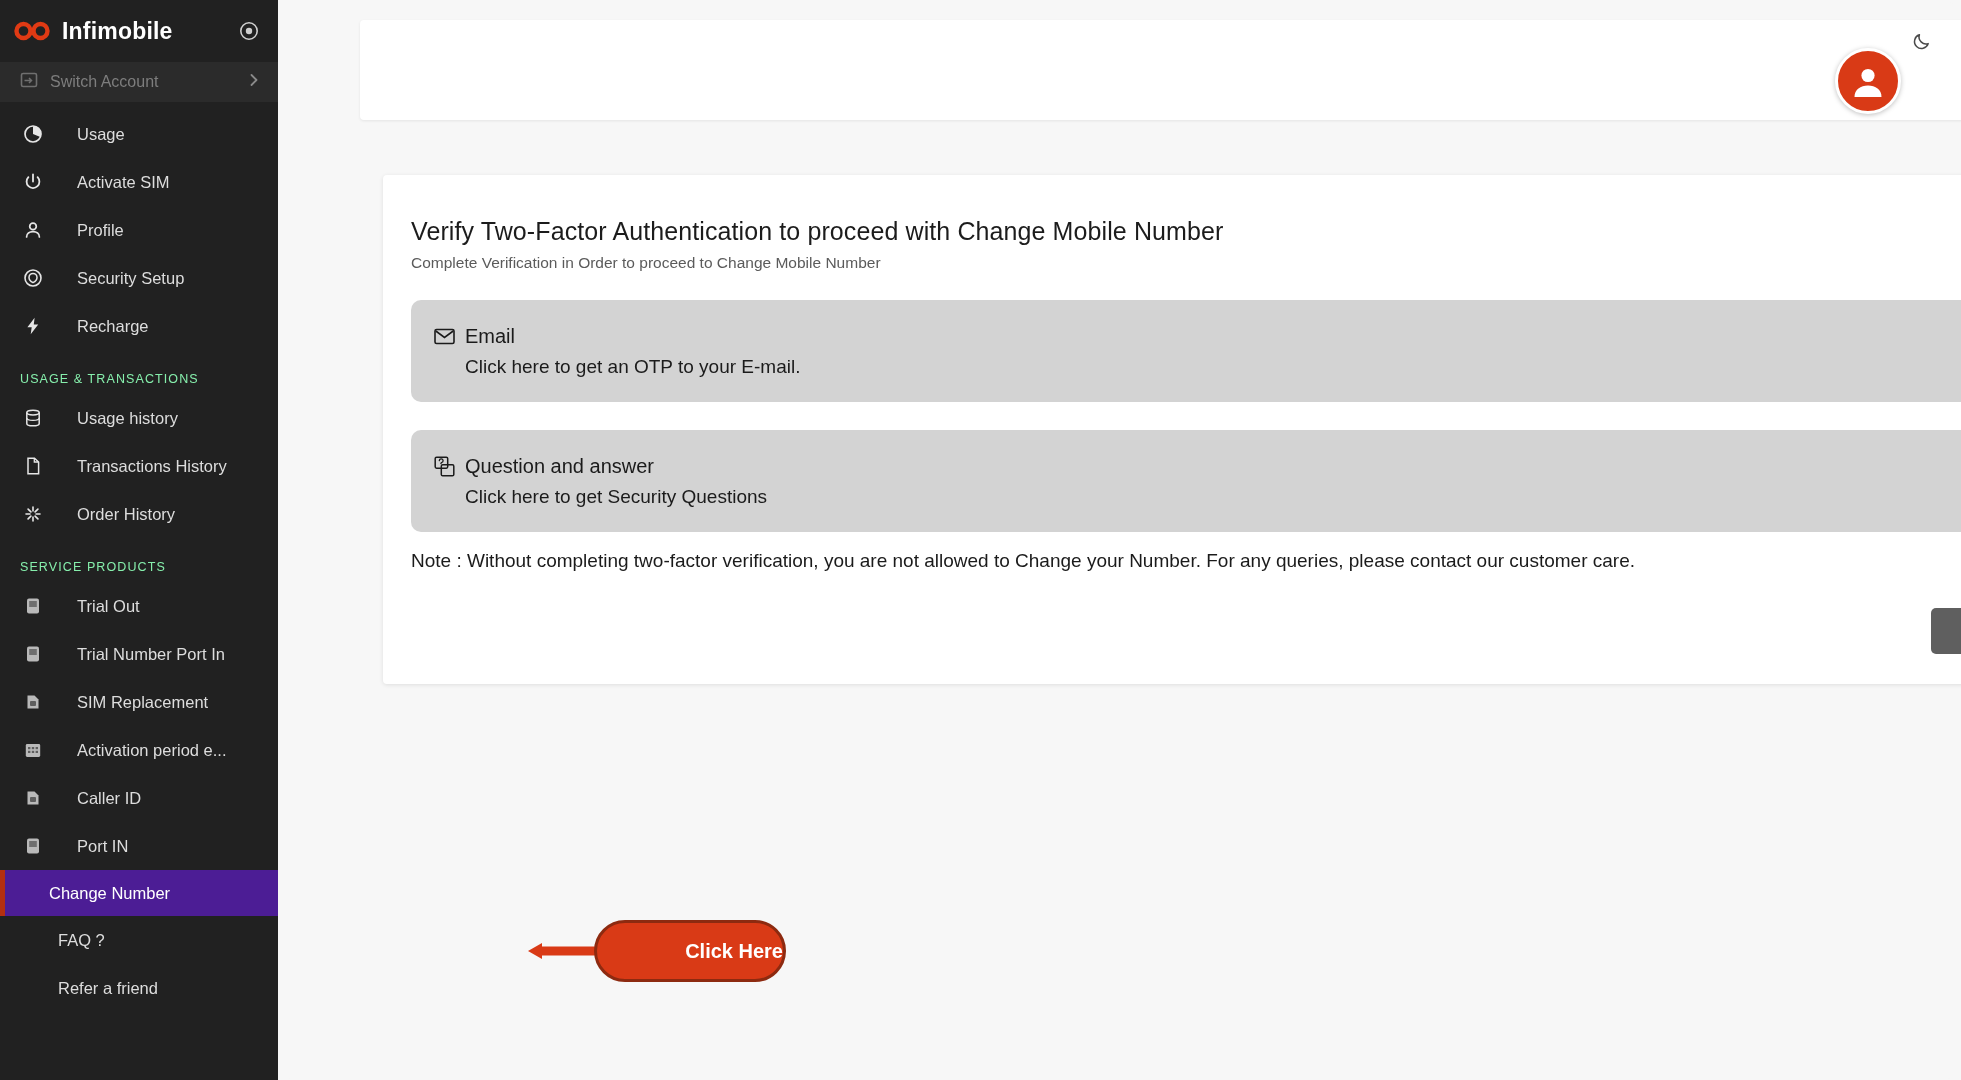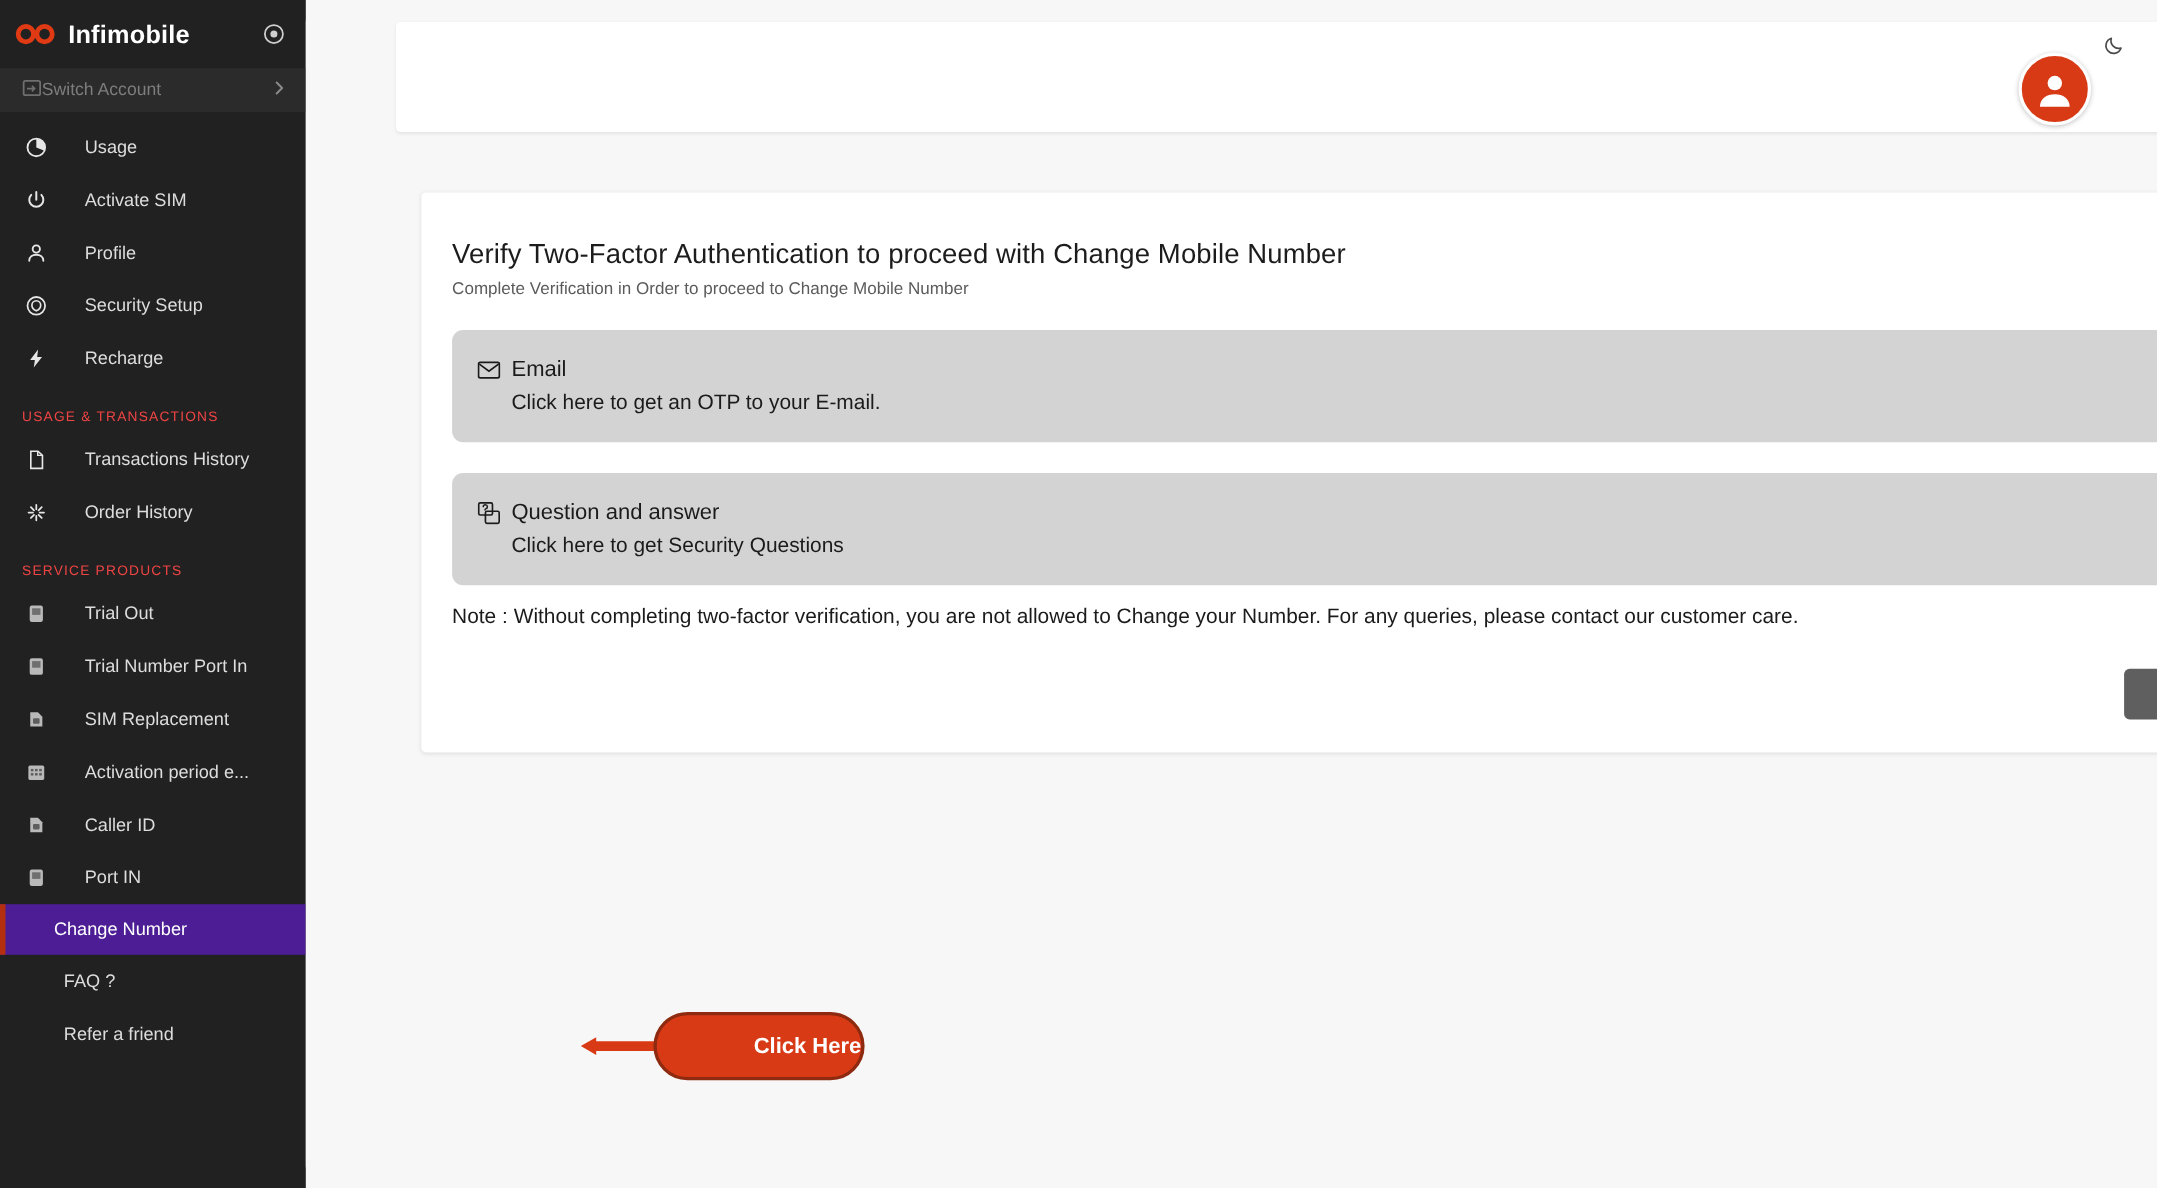--- a/index.html
+++ b/index.html
@@ -49,20 +49,21 @@
   }
   .brand-target {
     width: 22px; height: 22px;
     color: #cfcfcf;
     display: flex; align-items: center; justify-content: center;
   }
   .switch-account {
     height: 40px;
     display: flex;
     align-items: center;
+    gap: 12px;
     padding: 0 18px 0 20px;
     background: #2b2b2b;
     color: #7d7d7d;
     font-size: 16px;
   }
   .switch-account .sa-label { flex: 1; }
   .nav-list { padding-top: 8px; }
   .nav-item {
     height: 48px;
     display: flex;
@@ -75,21 +76,21 @@
   }
   .nav-item .ico {
     width: 22px; height: 22px;
     display: flex; align-items: center; justify-content: center;
     color: #e6e6e6;
     flex: 0 0 22px;
   }
   .nav-section {
     font-size: 12.5px;
     letter-spacing: 1.1px;
-    color: #ef4444;
+    color: #86efac;
     padding: 22px 20px 8px 20px;
     text-transform: uppercase;
   }
   .nav-item.active {
     background: #4c1d95;
     color: #ffffff;
     border-left: 5px solid #b42f10;
     padding-left: 44px;
     height: 46px;
   }
@@ -311,20 +312,30 @@
         <span class="ico">
           <svg width="20" height="20" viewBox="0 0 20 20">
               <path d="M11.6 1.8L4.4 11.2h4.3l-1 7 7.5-9.6h-4.4z" fill="#e6e6e6"></path>
             </svg>
         </span>
         <span>Recharge</span>
       </div>
 
       <div class="nav-section">USAGE &amp; TRANSACTIONS</div>
 
+      <div class="nav-item">
+        <span class="ico">
+          <svg width="20" height="20" viewBox="0 0 20 20">
+            <ellipse cx="10" cy="4.6" rx="6.2" ry="2.4" fill="none" stroke="#e6e6e6" stroke-width="1.5"></ellipse>
+            <path d="M3.8 4.6v10.8c0 1.3 2.8 2.4 6.2 2.4s6.2-1.1 6.2-2.4V4.6" fill="none" stroke="#e6e6e6" stroke-width="1.5"></path>
+            <path d="M3.8 10c0 1.3 2.8 2.4 6.2 2.4s6.2-1.1 6.2-2.4" fill="none" stroke="#e6e6e6" stroke-width="1.3"></path>
+          </svg>
+        </span>
+        <span>Usage history</span>
+      </div>
 
       <div class="nav-item">
         <span class="ico">
           <svg width="20" height="20" viewBox="0 0 20 20">
             <path d="M5 2.2h6.5L15.6 6v11.8H5z" fill="none" stroke="#e6e6e6" stroke-width="1.5"></path>
             <path d="M11.3 2.4V6h4" fill="none" stroke="#e6e6e6" stroke-width="1.3"></path>
           </svg>
         </span>
         <span>Transactions History</span>
       </div>

